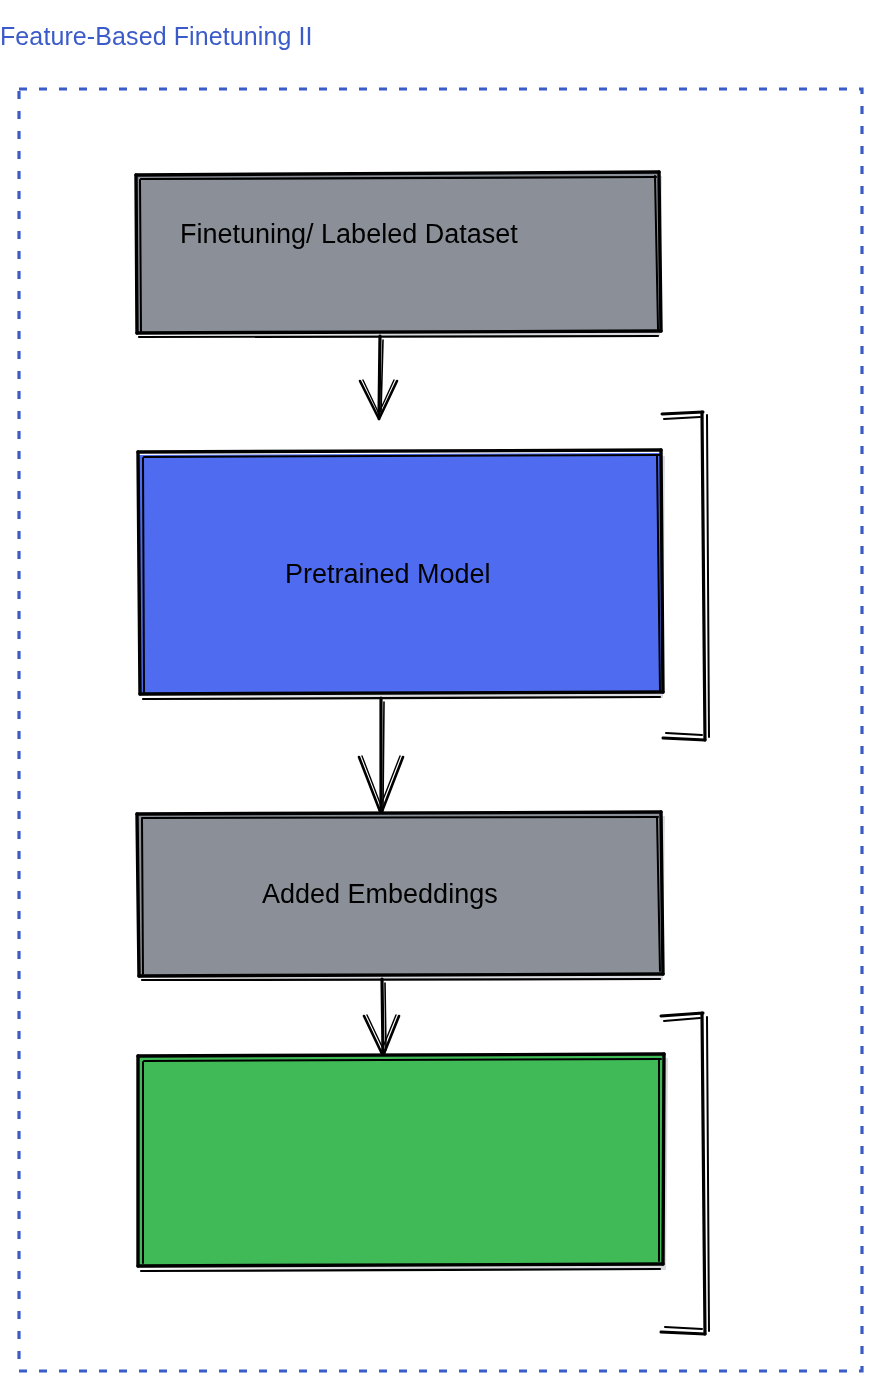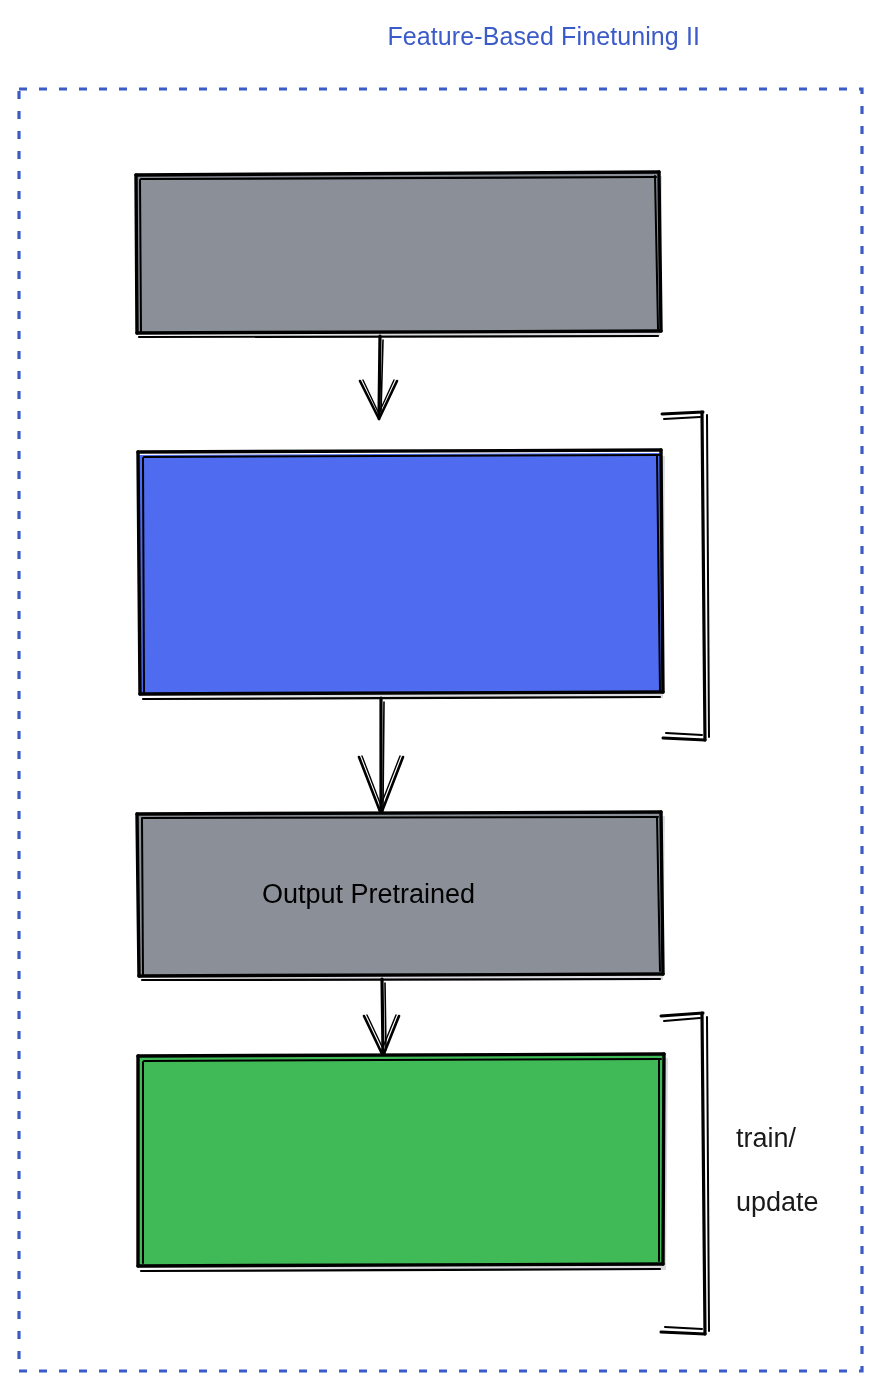--- a/index.html
+++ b/index.html
@@ -23,21 +23,21 @@
     left: 0;
     top: 0;
     width: 880px;
     height: 1393px;
   }
   .diagram-title {
     position: absolute;
     left: 0;
     top: 22px;
     width: 700px;
-    text-align: right;
+    text-align: left;
     font-size: 25px;
     font-weight: 400;
     color: #3b5bc9;
     letter-spacing: 0.1px;
   }
   .node-label {
     position: absolute;
     font-size: 27px;
     color: #000000;
     white-space: nowrap;
@@ -156,24 +156,22 @@
       <path d="M661,1016 L703,1013" fill="none" stroke="#000" stroke-width="3" stroke-linecap="round"></path>
       <path d="M664,1021 L700,1018" fill="none" stroke="#000" stroke-width="2" stroke-linecap="round"></path>
       <path d="M702,1013 L705,1334" fill="none" stroke="#000" stroke-width="3.2" stroke-linecap="round"></path>
       <path d="M707,1017 L709,1331" fill="none" stroke="#000" stroke-width="2" stroke-linecap="round"></path>
       <path d="M705,1334 L661,1332" fill="none" stroke="#000" stroke-width="3" stroke-linecap="round"></path>
       <path d="M702,1329 L665,1327" fill="none" stroke="#000" stroke-width="2" stroke-linecap="round"></path>
     </g>
 
   </svg>
 
+  <div class="node-label" style="left:180px; top:220px;">Finetuning/ Labeled Dataset</div>
 
+  <div class="node-label" style="left:285px; top:560px;">Pretrained Model</div>
 
-  <div class="node-label" style="left:262px; top:880px;">Output Pretrained</div>
+  <div class="node-label" style="left:262px; top:880px;">Added Embeddings</div>
 
 
 
-  <div class="bracket-label" style="left:736px; top:1091px;">
-    <div>train/</div>
-    <div>update</div>
-  </div>
 
 </div>
 
 </body></html>

